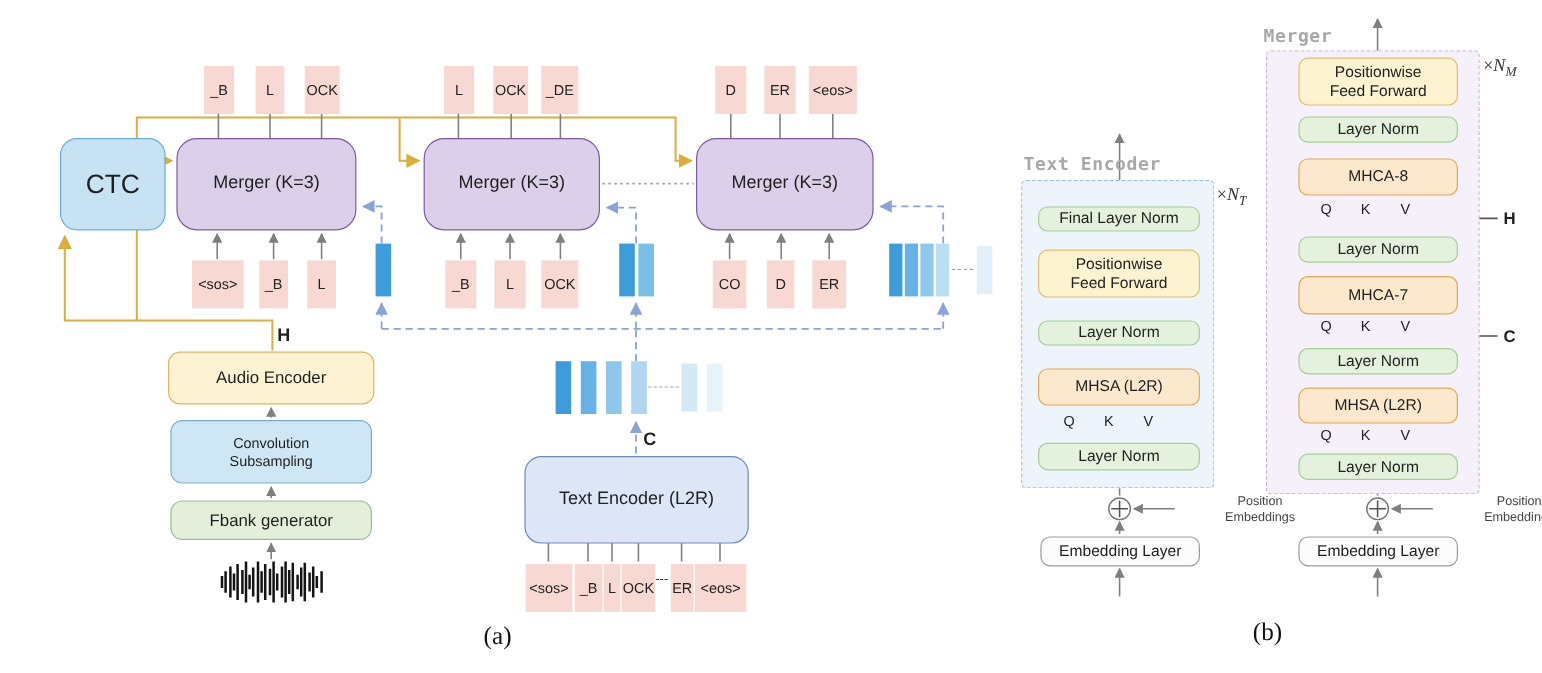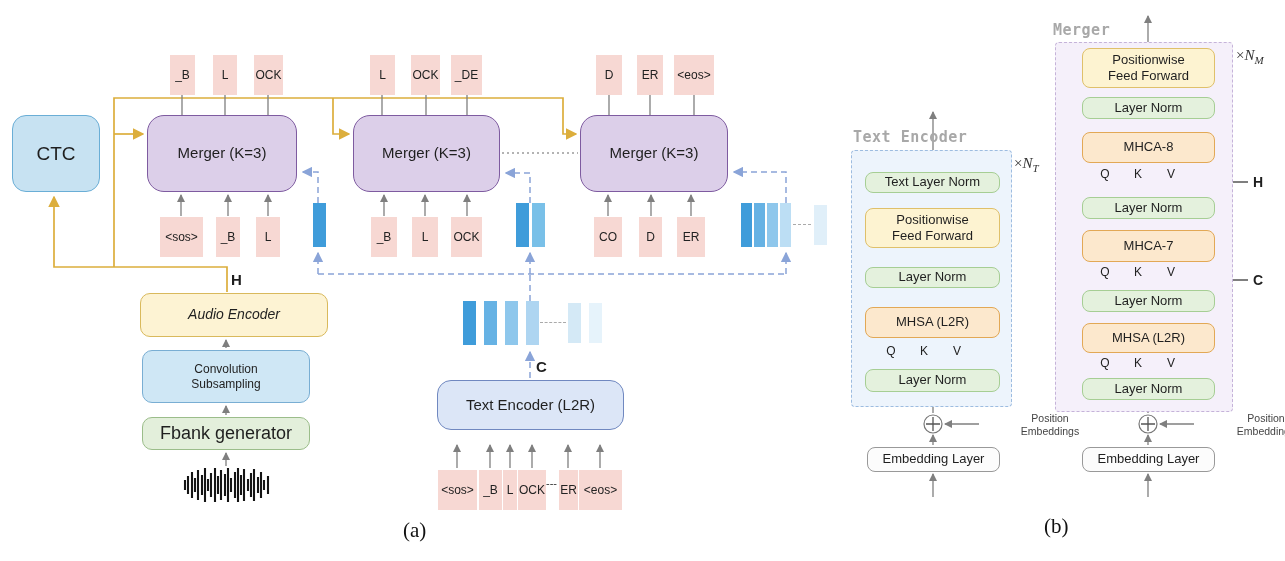--- a/index.html
+++ b/index.html
@@ -29,24 +29,24 @@
   .ly{stroke:var(--ylw);stroke-width:1.7;fill:none;}
   .lb{stroke:var(--blu);stroke-width:1.5;fill:none;stroke-dasharray:6 4;}
   .ld{stroke:var(--dot);stroke-width:1.6;fill:none;stroke-dasharray:2 3;}
   .fg{fill:var(--gry);} .fy{fill:var(--ylw);} .fb{fill:var(--blu);}
   .wave{stroke:#141414;stroke-width:2.1;fill:none;}
   .plus{stroke:#777;stroke-width:1.2;fill:#fff;}
 
   .box{position:absolute;display:flex;align-items:center;justify-content:center;
        text-align:center;border:1.3px solid;border-radius:10px;line-height:1.25;}
   .purple{background:var(--pfill);border-color:var(--pedge);border-width:1.6px;border-radius:17px;font-size:15px;}
-  .ctc{background:var(--ctcf);border-color:var(--ctce);border-radius:14px;font-size:19px;}
+  .ctc{background:var(--ctcf);border-color:var(--ctce);border-radius:14px;font-size:22px;margin-left:38px;}
   .cream{background:var(--creamf);border-color:var(--creame);font-size:14px;}
   .lblue{background:var(--lbluef);border-color:var(--lbluee);font-size:12px;}
-  .lgreen{background:var(--lgreenf);border-color:var(--lgreene);font-size:18px;}
+  .lgreen{background:var(--lgreenf);border-color:var(--lgreene);font-size:14px;}
   .tebox{background:var(--tef);border-color:var(--tee);border-radius:14px;font-size:15px;}
   .blk{border-radius:8px;font-size:13px;border-width:1.2px;}
   .g{background:var(--gf);border-color:var(--ge);}
   .y{background:var(--yf);border-color:var(--ye);}
   .o{background:var(--of);border-color:var(--oe);}
   .emb{background:var(--embf);border-color:var(--embe);border-radius:8px;font-size:13px;}
   .cont{position:absolute;border:1.5px dashed;border-radius:4px;}
   .cont.te{background:var(--tecf);border-color:var(--tece);}
   .cont.mg{background:var(--mcf);border-color:var(--mce);}
 
@@ -213,31 +213,31 @@
   <div class="tok" style="left:160px;top:217px;width:43px;">&lt;sos&gt;</div>
   <div class="tok" style="left:216px;top:217px;width:24px;">_B</div>
   <div class="tok" style="left:256px;top:217px;width:24px;">L</div>
   <div class="tok" style="left:371px;top:217px;width:26px;">_B</div>
   <div class="tok" style="left:412px;top:217px;width:26px;">L</div>
   <div class="tok" style="left:451px;top:217px;width:31px;">OCK</div>
   <div class="tok" style="left:594px;top:217px;width:28px;">CO</div>
   <div class="tok" style="left:639px;top:217px;width:23px;">D</div>
   <div class="tok" style="left:677px;top:217px;width:28px;">ER</div>
 
-  <div class="box cream" style="left:140px;top:293px;width:188px;height:44px;font-style:italic;">
+  <div class="box cream" style="left:140px;top:293px;width:172px;height:44px;">
       <span>Audio Encoder</span>
     </div>
   <div class="box lblue" style="left:142px;top:350px;width:168px;height:53px;padding:0 24px;">
       <span>Convolution Subsampling</span>
     </div>
   <div class="box lgreen" style="left:142px;top:417px;width:168px;height:33px;">
       <span>Fbank generator</span>
     </div>
 
-  <div class="box tebox" style="left:437px;top:380px;width:187px;height:50px;">
+  <div class="box tebox" style="left:437px;top:380px;width:187px;height:73px;">
       <span>Text Encoder (L2R)</span>
     </div>
   <div class="tok" style="left:438px;top:470px;width:39px;">&lt;sos&gt;</div>
   <div class="tok" style="left:479px;top:470px;width:23px;">_B</div>
   <div class="tok" style="left:503px;top:470px;width:14px;">L</div>
   <div class="tok" style="left:518px;top:470px;width:28px;">OCK</div>
   <div class="ell" style="left:546px;top:477px;">---</div>
   <div class="tok" style="left:559px;top:470px;width:19px;">ER</div>
   <div class="tok" style="left:579px;top:470px;width:43px;">&lt;eos&gt;</div>
 
@@ -271,21 +271,21 @@
   <div class="bars short" style="left:568px;top:303px;gap:8px;">
       <div class="bar" style="background: rgb(212, 233, 246);"></div>
       <div class="bar" style="background: rgb(230, 243, 251);"></div>
     </div>
 
   <div class="title" style="left:853px;top:128px;">Text Encoder</div>
   <div class="cont te" style="left:851px;top:150px;width:161px;height:257px;"></div>
   <div class="rep" style="left:1014px;top:155px;"><span>×</span><i>N</i><sub><i>T</i></sub></div>
 
   <div class="box blk g" style="left:865px;top:172px;width:135px;height:21px;">
-      <span>Text Layer Norm</span>
+      <span>Final Layer Norm</span>
     </div>
   <div class="box blk y" style="left:865px;top:208px;width:135px;height:40px;padding:0 22px;">
       <span>Positionwise Feed Forward</span>
     </div>
   <div class="box blk g" style="left:865px;top:267px;width:135px;height:21px;">
       <span>Layer Norm</span>
     </div>
   <div class="box blk o" style="left:865px;top:307px;width:135px;height:31px;">
       <span>MHSA (L2R)</span>
     </div>

